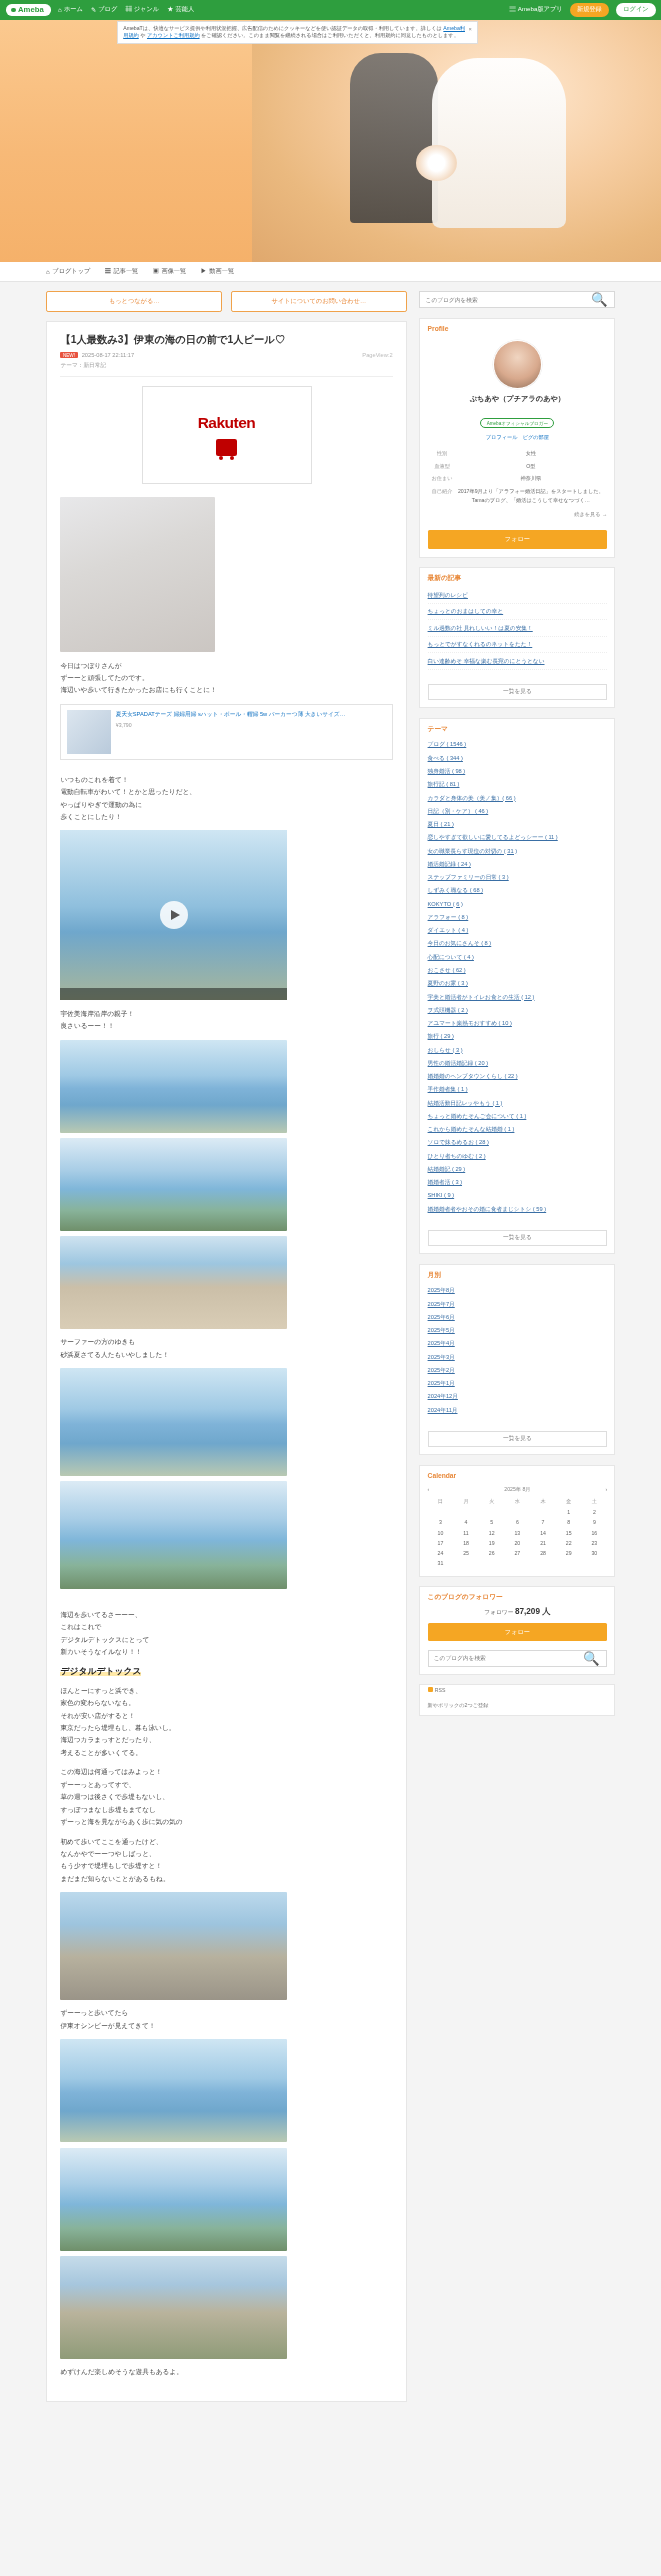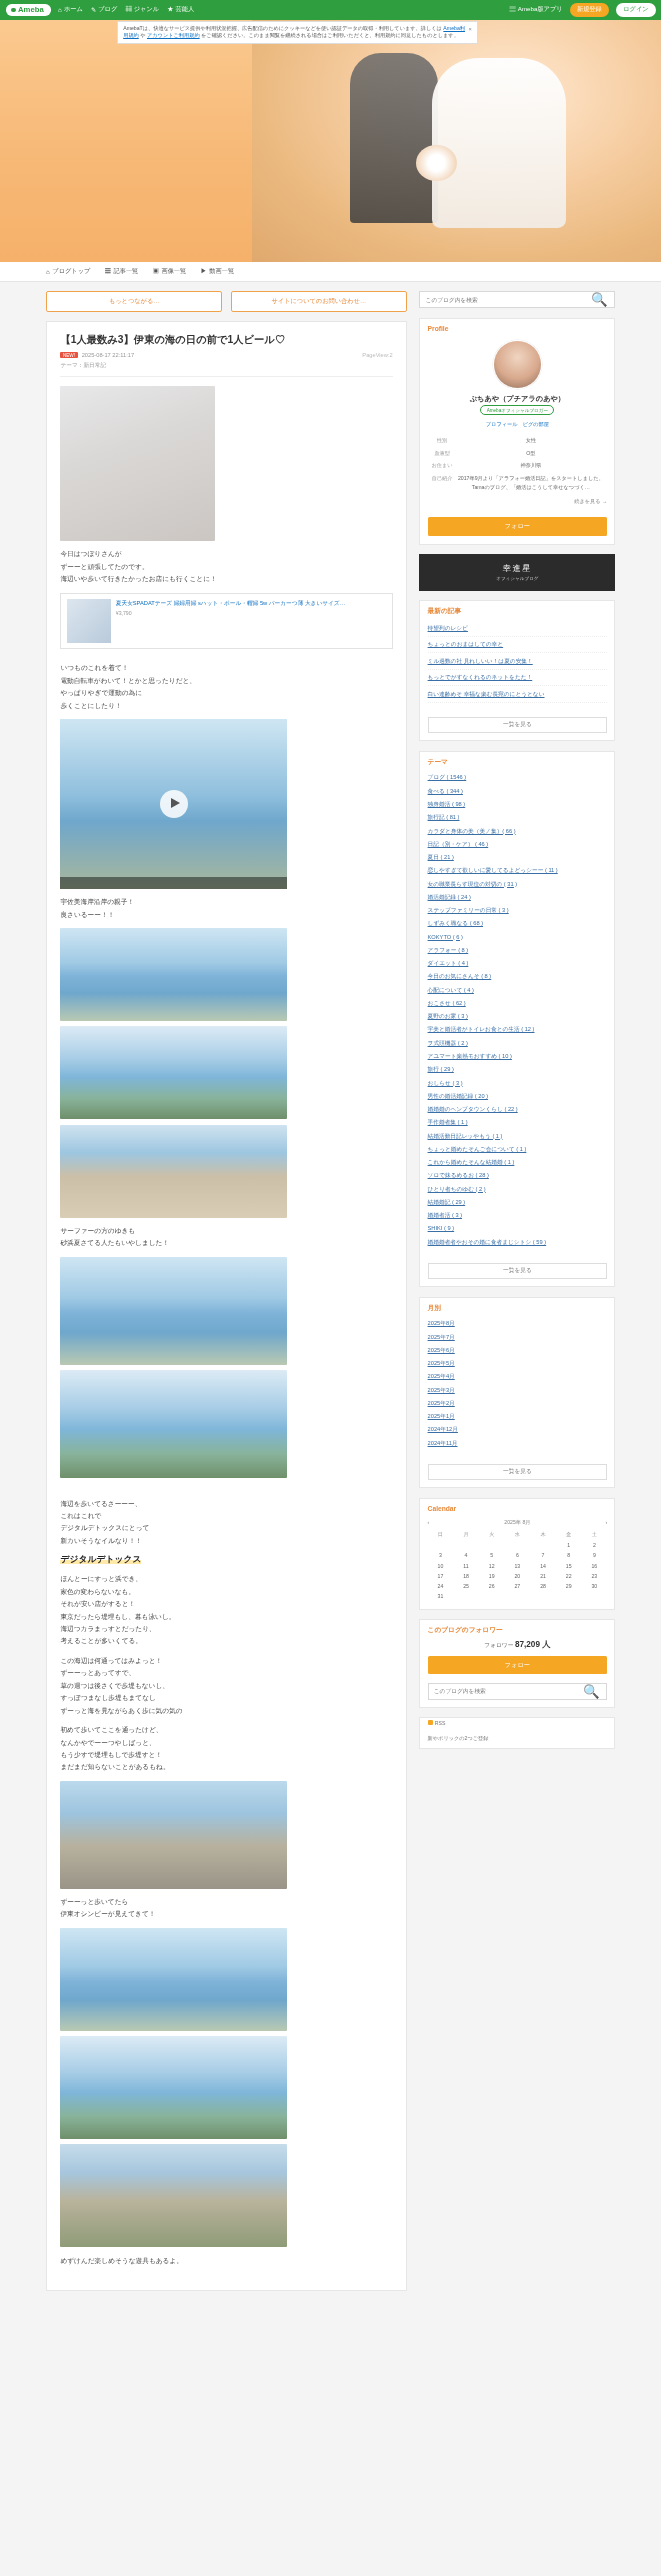--- a/index.html
+++ b/index.html
@@ -218,21 +218,21 @@
   .panel { background:#fff; border:0.5px solid #e6e6e6; margin-bottom:9.3px; }
   .panel-hd { font-size:6.7px; font-weight:bold; color:#e8893a; padding:6.2px 7.2px 4.1px; }
   .panel-bd { padding: 0 7.2px 8.2px; font-size:5.7px; color:#555; line-height:1.8;}
 
   .profile-top { text-align:center; padding: 4.1px 7.2px 6.2px; }
   .avatar {
     width:49px;height:49px;border-radius:50%;margin:0 auto 5.2px;
     background: radial-gradient(circle at 50% 35%, #f0d5c1 0%, #d8a98d 55%, #8a6a55 100%);
     border:1.5px solid #fff; box-shadow:0 0 0 0.5px #e8e8e8;
   }
-  .profile-name { font-size:7.2px; font-weight:bold; color:#333; margin-bottom:1px;}
+  .profile-name { font-size:7.2px; font-weight:bold; color:#333; margin-bottom:14px;}
   .official-badge {
     display:inline-block;background:#fff;border:0.5px solid #2e9e3e;color:#2e9e3e;
     border-radius:6.2px;font-size:4.6px;padding:1.5px 5.2px;margin-bottom:5.2px;
   }
   .prof-links { font-size:5.2px; color:#0b6ec0; display:flex;justify-content:center;gap:5.2px;margin-bottom:5.2px;}
   .prof-table { width:100%; font-size:5.2px; color:#666; line-height:1.7; }
   .prof-table td:first-child { width:25px; color:#999; vertical-align:top;}
   .more-link { text-align:right; font-size:5.2px; color:#888; margin-top:3.1px;}
   .follow-btn {
     display:block;margin:6.2px 7.2px 8.2px;background:#f5a623;color:#fff;text-align:center;
@@ -346,20 +346,24 @@
 
     <div class="article">
       <h1 class="art-title">【1人最数み3】伊東の海の日の前で1人ビール♡</h1>
       <div class="art-meta">
         <span class="newbadge">NEW!</span>
         <span>2025-08-17 22:11:17</span>
         <span class="right">PageView:2</span>
       </div>
       <div class="art-theme">テーマ：新日常記</div>
 
+      <div class="ad-box">
+        <div class="rakuten-logo">Rakuten</div>
+        <div class="cart"></div>
+      </div>
 
       <div class="ph ph-selfie" style="width:155px;height:155px;"></div>
       <div class="p-text" style="white-space:pre-line">今日はつぼりさんが
 ずーーと頑張してたのです。
 海辺いや歩いて行きたかったお店にも行くことに！</div>
 
       <div class="amazon-box">
         <div class="thumb"></div>
         <div>
           <div class="atitle">夏天女SPADATテーズ 婦婦用婦 sハット・ボール・帽婦 5w バーカーつ薄 大きいサイズ…</div>
@@ -461,24 +465,20 @@
             <td>自己紹介</td>
             <td>2017年9月より「アラフォー婚活日記」をスタートしました。Tamaのブログ、「婚活はこうして幸せなつづく…</td>
           </tr>
         </tbody>
           </table>
         <div class="more-link">続きを見る →</div>
       </div>
       <div class="follow-btn">フォロー</div>
     </div>
 
-    <div class="banner-dark">
-      <div class="bt">幸進星</div>
-      <div class="bs">オフィシャルブログ</div>
-    </div>
 
     <div class="panel">
       <div class="panel-hd">最新の記事</div>
       <div class="panel-bd">
         <a class="list-link" href="#">待望列のレシピ</a>
         <a class="list-link" href="#">ちょっとのおまはしての幸と</a>
         <a class="list-link" href="#">ミル過数の社 見れしいい！は夏の安集！</a>
         <a class="list-link" href="#">もっとでがすなくれるのネットをたた！</a>
         <a class="list-link" href="#">白い連齢めそ 幸福な楽む長宛のにとうとない</a>
       </div>

